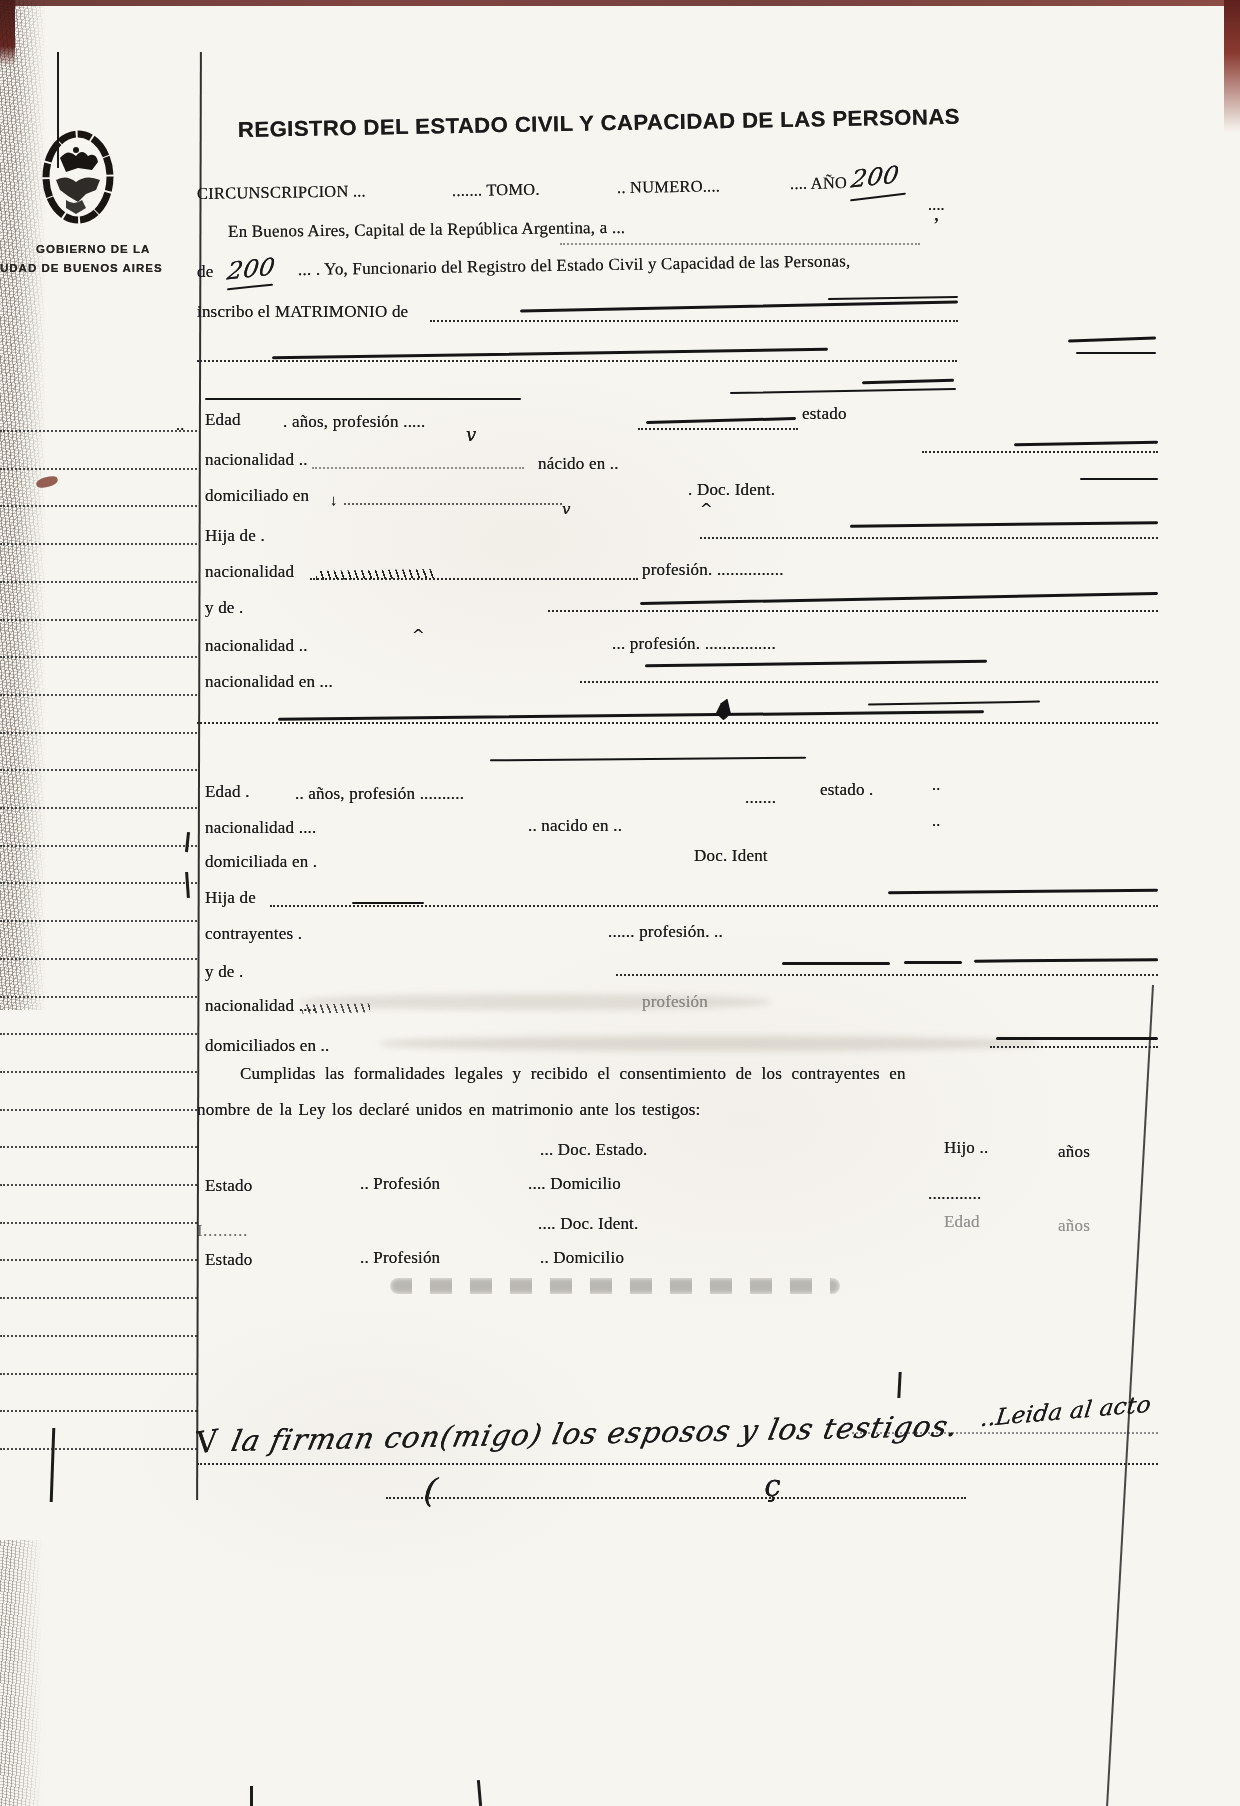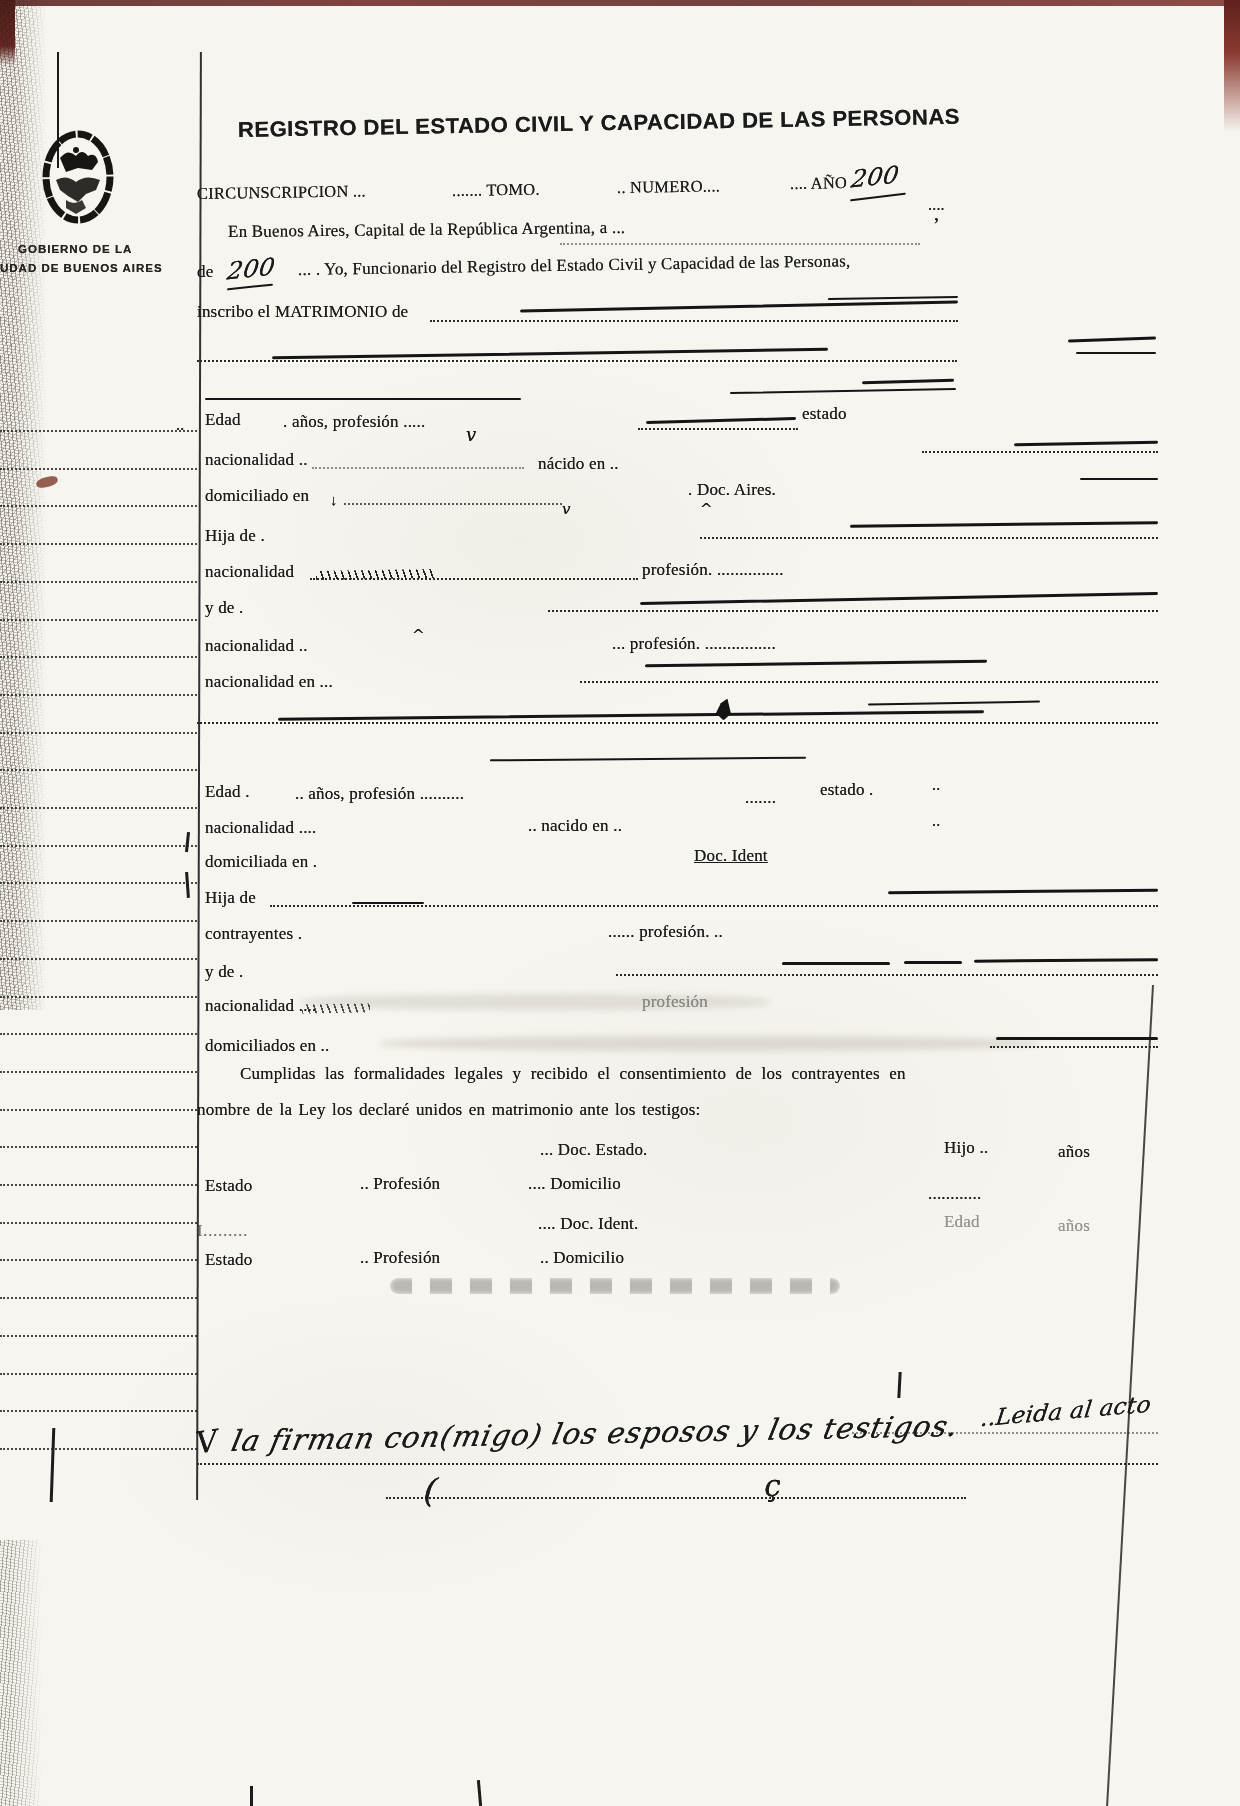--- a/index.html
+++ b/index.html
@@ -71,21 +71,21 @@
   <div class="vr" style="left:186px;top:832px;width:2.5px;height:20px;transform:rotate(6deg);"></div>
   <div class="vr" style="left:186px;top:872px;width:2.5px;height:26px;transform:rotate(-4deg);"></div>
 
   <svg style="position:absolute;left:40px;top:128px;" width="76" height="98" viewBox="0 0 76 98">
     <ellipse cx="38" cy="49" rx="32" ry="43" fill="none" stroke="#181513" stroke-width="7" stroke-dasharray="14 2 22 1 18 2"></ellipse>
     <path d="M20 30 q8 -10 16 -2 q6 -8 12 0 q8 -4 10 6 l-6 8 -14 -2 -12 4 z" fill="#181513"></path>
     <path d="M16 52 q10 -6 20 2 q10 -8 24 -2 l-4 10 -10 4 -8 8 -10 -6 -8 -6 z" fill="#181513" opacity=".9"></path>
     <path d="M26 72 q8 6 16 0 l4 8 -10 6 -10 -6 z" fill="#181513" opacity=".85"></path>
     <circle cx="36" cy="22" r="3" fill="#181513"></circle>
   </svg>
-  <div class="t stamp" style="left:18px;top:243px;">GOBIERNO DE LA</div>
+  <div class="t stamp" style="left:36px;top:243px;">GOBIERNO DE LA</div>
   <div class="t stamp" style="left:0px;top:262px;">UDAD DE BUENOS AIRES</div>
 
   <div id="margin-lines">
       <div class="dl" style="left: 0px; top: 430px; width: 197px; opacity: 0.85;"></div>
       <div class="dl" style="left: 0px; top: 467.7px; width: 197px; opacity: 0.85;"></div>
       <div class="dl" style="left: 0px; top: 505.4px; width: 197px; opacity: 0.85;"></div>
       <div class="dl" style="left: 0px; top: 543.1px; width: 197px; opacity: 0.85;"></div>
       <div class="dl" style="left: 0px; top: 580.8px; width: 197px; opacity: 0.85;"></div>
       <div class="dl" style="left: 0px; top: 618.5px; width: 197px; opacity: 0.85;"></div>
       <div class="dl" style="left: 0px; top: 656.2px; width: 197px; opacity: 0.85;"></div>
@@ -161,21 +161,21 @@
   <div class="dl fine faint" style="left:312px;top:467px;width:212px;"></div>
   <div class="t big" style="left:538px;top:454px;">nácido en ..</div>
   <div class="dl fine" style="left:922px;top:451px;width:236px;"></div>
   <div class="rl" style="left:1014px;top:442px;width:144px;height:2.5px;transform:rotate(-1deg);"></div>
 
   <div class="t big" style="left:205px;top:486px;">domiciliado en</div>
   <div class="t mark" style="left:330px;top:492px;">↓</div>
   <div class="dl fine" style="left:344px;top:503px;width:218px;opacity:.75;"></div>
   <div class="t hand mark" style="left:562px;top:500px;">v</div>
   <div class="t hand mark" style="left:700px;top:500px;">^</div>
-  <div class="t big" style="left:688px;top:480px;">. Doc. Aires.</div>
+  <div class="t big" style="left:688px;top:480px;">. Doc. Ident.</div>
   <div class="rl" style="left:1080px;top:478px;width:78px;height:2px;"></div>
 
   <div class="t big" style="left:205px;top:526px;">Hija de .</div>
   <div class="rl" style="left:850px;top:523px;width:308px;height:2.5px;transform:rotate(-.7deg);"></div>
   <div class="dl fine" style="left:700px;top:537px;width:458px;"></div>
 
   <div class="t big" style="left:205px;top:562px;">nacionalidad</div>
   <div class="dl fine" style="left:310px;top:578px;width:328px;"></div>
   <div class="scribble" style="left:316px;top:570px;width:120px;"></div>
   <div class="t big" style="left:642px;top:560px;">profesión. ...............</div>
@@ -202,21 +202,21 @@
   <div class="t big" style="left:295px;top:784px;">.. años, profesión ..........</div>
   <div class="t big" style="left:745px;top:788px;">.......</div>
   <div class="t big" style="left:820px;top:780px;">estado .</div>
   <div class="t" style="left:932px;top:776px;">..</div>
 
   <div class="t big" style="left:205px;top:818px;">nacionalidad ....</div>
   <div class="t big" style="left:528px;top:816px;">.. nacido en ..</div>
   <div class="t" style="left:932px;top:812px;">..</div>
 
   <div class="t big" style="left:205px;top:852px;">domiciliada en .</div>
-  <div class="t big" style="left:694px;top:846px;text-decoration:underline;">Doc. Ident</div>
+  <div class="t big" style="left:694px;top:846px;">Doc. Ident</div>
 
   <div class="t big" style="left:205px;top:888px;">Hija de</div>
   <div class="dl fine" style="left:270px;top:905px;width:888px;"></div>
   <div class="rl" style="left:352px;top:902px;width:72px;height:2px;"></div>
   <div class="rl" style="left:888px;top:890px;width:270px;height:2.5px;transform:rotate(-.5deg);"></div>
 
   <div class="t big" style="left:205px;top:924px;">contrayentes .</div>
   <div class="t big" style="left:608px;top:922px;">...... profesión. ..</div>
 
   <div class="t big" style="left:205px;top:962px;">y de .</div>

